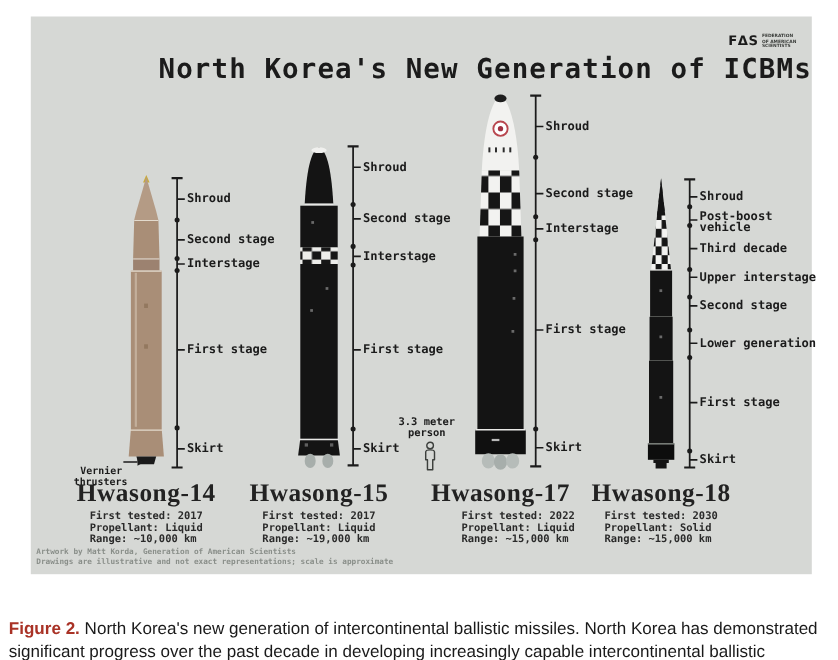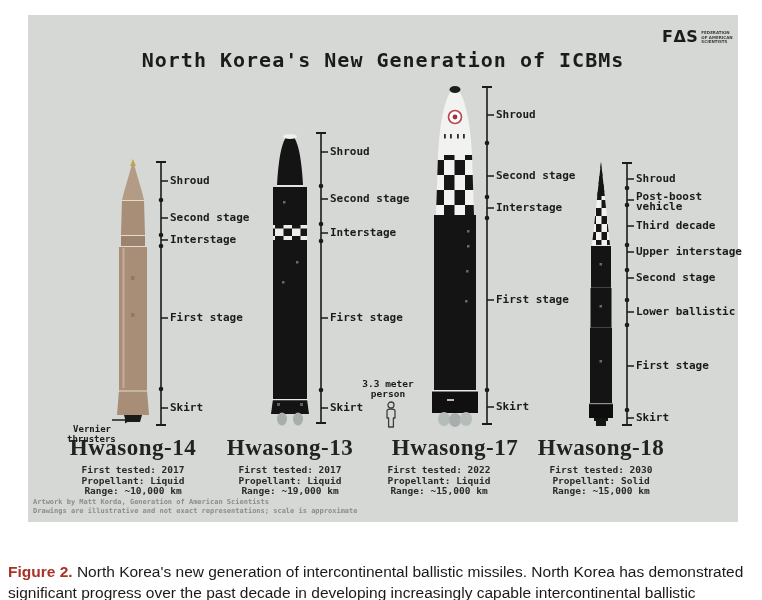--- a/index.html
+++ b/index.html
@@ -1,32 +1,32 @@
 <!DOCTYPE html>
 <html><head>
 <meta charset="utf-8">
 <style>
   html,body{margin:0;padding:0;background:#fff;}
   body{width:762px;height:600px;position:relative;overflow:hidden;
        font-family:"DejaVu Sans Mono", monospace;}
   .panel{position:absolute;left:28px;top:15px;width:710px;height:507px;
          background:#d6d8d5;}
-  .title{position:absolute;left:0;top:33px;width:100%;text-align:center;
-         font-weight:bold;font-size:20px;letter-spacing:1px;color:#1b1b1b;}
+  .title{position:absolute;left:0;top:33px;width:100%;text-align:right;
+         font-weight:bold;font-size:25px;letter-spacing:1px;color:#1b1b1b;}
   .fas{position:absolute;left:634px;top:14px;display:flex;align-items:flex-start;gap:3px;color:#1b1b1b;}
-  .fas .mark{font-size:16px;font-weight:bold;letter-spacing:.5px;line-height:16px;font-family:"DejaVu Sans", sans-serif;}
+  .fas .mark{font-size:12px;font-weight:bold;letter-spacing:.5px;line-height:16px;font-family:"DejaVu Sans", sans-serif;}
   .fas .sub{font-size:4px;line-height:4.6px;font-weight:bold;color:#3a3d3a;margin-top:2px;font-family:"DejaVu Sans", sans-serif;}
   .msvg{position:absolute;}
   .lbl{position:absolute;font-size:11px;font-weight:bold;color:#1b1b1b;
        white-space:nowrap;line-height:10px;}
   .lbl.wrap{white-space:normal;width:82px;}
   .mname{position:absolute;width:170px;text-align:center;font-size:23px;
          font-weight:bold;color:#222;letter-spacing:.5px;top:420px;font-family:Liberation Serif, serif;}
   .mdetails{position:absolute;width:170px;text-align:center;top:450px;}
-  .mdetails .inner{display:inline-block;text-align:center;}
+  .mdetails .inner{display:inline-block;text-align:left;}
   .mdetails div{font-size:9.5px;font-weight:bold;color:#2a2a2a;line-height:10.5px;}
   .person-note{position:absolute;left:328px;top:364px;width:64px;text-align:center;
          font-size:9.5px;font-weight:bold;color:#1b1b1b;line-height:10px;}
   .person-icon{position:absolute;left:353px;top:386px;}
   .vernier{position:absolute;left:39px;top:410px;width:44px;text-align:right;
          font-size:9px;font-weight:bold;color:#1b1b1b;line-height:9.5px;}
   .vernier-arrow{position:absolute;left:84px;top:400px;}
   .credits{position:absolute;left:5px;top:483px;font-size:7px;line-height:8.5px;
          color:#898e89;font-weight:bold;white-space:nowrap;}
   .caption{position:absolute;left:8px;top:561px;width:747px;
@@ -147,21 +147,21 @@
     <line x1="63" y1="68" x2="70" y2="68" stroke="#1b1b1b" stroke-width="1.5"></line>
     <line x1="63" y1="102" x2="70" y2="102" stroke="#1b1b1b" stroke-width="1.5"></line>
     <line x1="63" y1="187" x2="70" y2="187" stroke="#1b1b1b" stroke-width="1.5"></line>
     <line x1="63" y1="277" x2="70" y2="277" stroke="#1b1b1b" stroke-width="1.5"></line>
   </svg>
   <div class="lbl" style="left:302px;top:132px">Shroud</div>
   <div class="lbl" style="left:302px;top:179px">Second stage</div>
   <div class="lbl" style="left:302px;top:213px">Interstage</div>
   <div class="lbl" style="left:302px;top:298px">First stage</div>
   <div class="lbl" style="left:302px;top:388px">Skirt</div>
-  <div class="mname" style="left:177px">Hwasong-13</div>
+  <div class="mname" style="left:177px">Hwasong-15</div>
   <div class="mdetails" style="left:177px">
     <span class="inner">
       <div>First tested: 2017</div>
       <div>Propellant: Liquid</div>
       <div>Range: ~19,000 km</div>
     </span>
   </div>
 
   <div class="person-note">3.3 meter person</div>
   <svg class="person-icon" width="20" height="28" viewBox="0 0 20 28">
@@ -203,21 +203,21 @@
     <line x1="64" y1="123" x2="71" y2="123" stroke="#1b1b1b" stroke-width="1.5"></line>
     <line x1="64" y1="215" x2="71" y2="215" stroke="#1b1b1b" stroke-width="1.5"></line>
     <line x1="64" y1="322" x2="71" y2="322" stroke="#1b1b1b" stroke-width="1.5"></line>
   </svg>
   <div class="lbl" style="left:468px;top:95px">Shroud</div>
   <div class="lbl" style="left:468px;top:156px">Second stage</div>
   <div class="lbl" style="left:468px;top:188px">Interstage</div>
   <div class="lbl" style="left:468px;top:280px">First stage</div>
   <div class="lbl" style="left:468px;top:387px">Skirt</div>
   <div class="mname" style="left:342px">Hwasong-17</div>
-  <div class="mdetails" style="left:326px">
+  <div class="mdetails" style="left:358px">
     <span class="inner">
       <div>First tested: 2022</div>
       <div>Propellant: Liquid</div>
       <div>Range: ~15,000 km</div>
     </span>
   </div>
 
   <svg class="msvg" style="left:557px;top:145px" width="56" height="270" viewBox="0 0 56 270">
     <path d="M16,2 L7,85 L25,85 Z" fill="url(#chk18)"></path>
     <path d="M16,2 L12.2,36 L19.8,36 Z" fill="#141414"></path>
@@ -251,21 +251,21 @@
     <line x1="42" y1="118" x2="49" y2="118" stroke="#1b1b1b" stroke-width="1.5"></line>
     <line x1="42" y1="152" x2="49" y2="152" stroke="#1b1b1b" stroke-width="1.5"></line>
     <line x1="42" y1="206" x2="49" y2="206" stroke="#1b1b1b" stroke-width="1.5"></line>
     <line x1="42" y1="258" x2="49" y2="258" stroke="#1b1b1b" stroke-width="1.5"></line>
   </svg>
   <div class="lbl" style="left:608px;top:159px">Shroud</div>
   <div class="lbl wrap" style="left:608px;top:177px">Post-boost vehicle</div>
   <div class="lbl" style="left:608px;top:206px">Third decade</div>
   <div class="lbl" style="left:608px;top:232px">Upper interstage</div>
   <div class="lbl" style="left:608px;top:258px">Second stage</div>
-  <div class="lbl" style="left:608px;top:292px">Lower ballistic</div>
+  <div class="lbl" style="left:608px;top:292px">Lower generation</div>
   <div class="lbl" style="left:608px;top:346px">First stage</div>
   <div class="lbl" style="left:608px;top:398px">Skirt</div>
   <div class="mname" style="left:488px">Hwasong-18</div>
   <div class="mdetails" style="left:488px">
     <span class="inner">
       <div>First tested: 2030</div>
       <div>Propellant: Solid</div>
       <div>Range: ~15,000 km</div>
     </span>
   </div>

